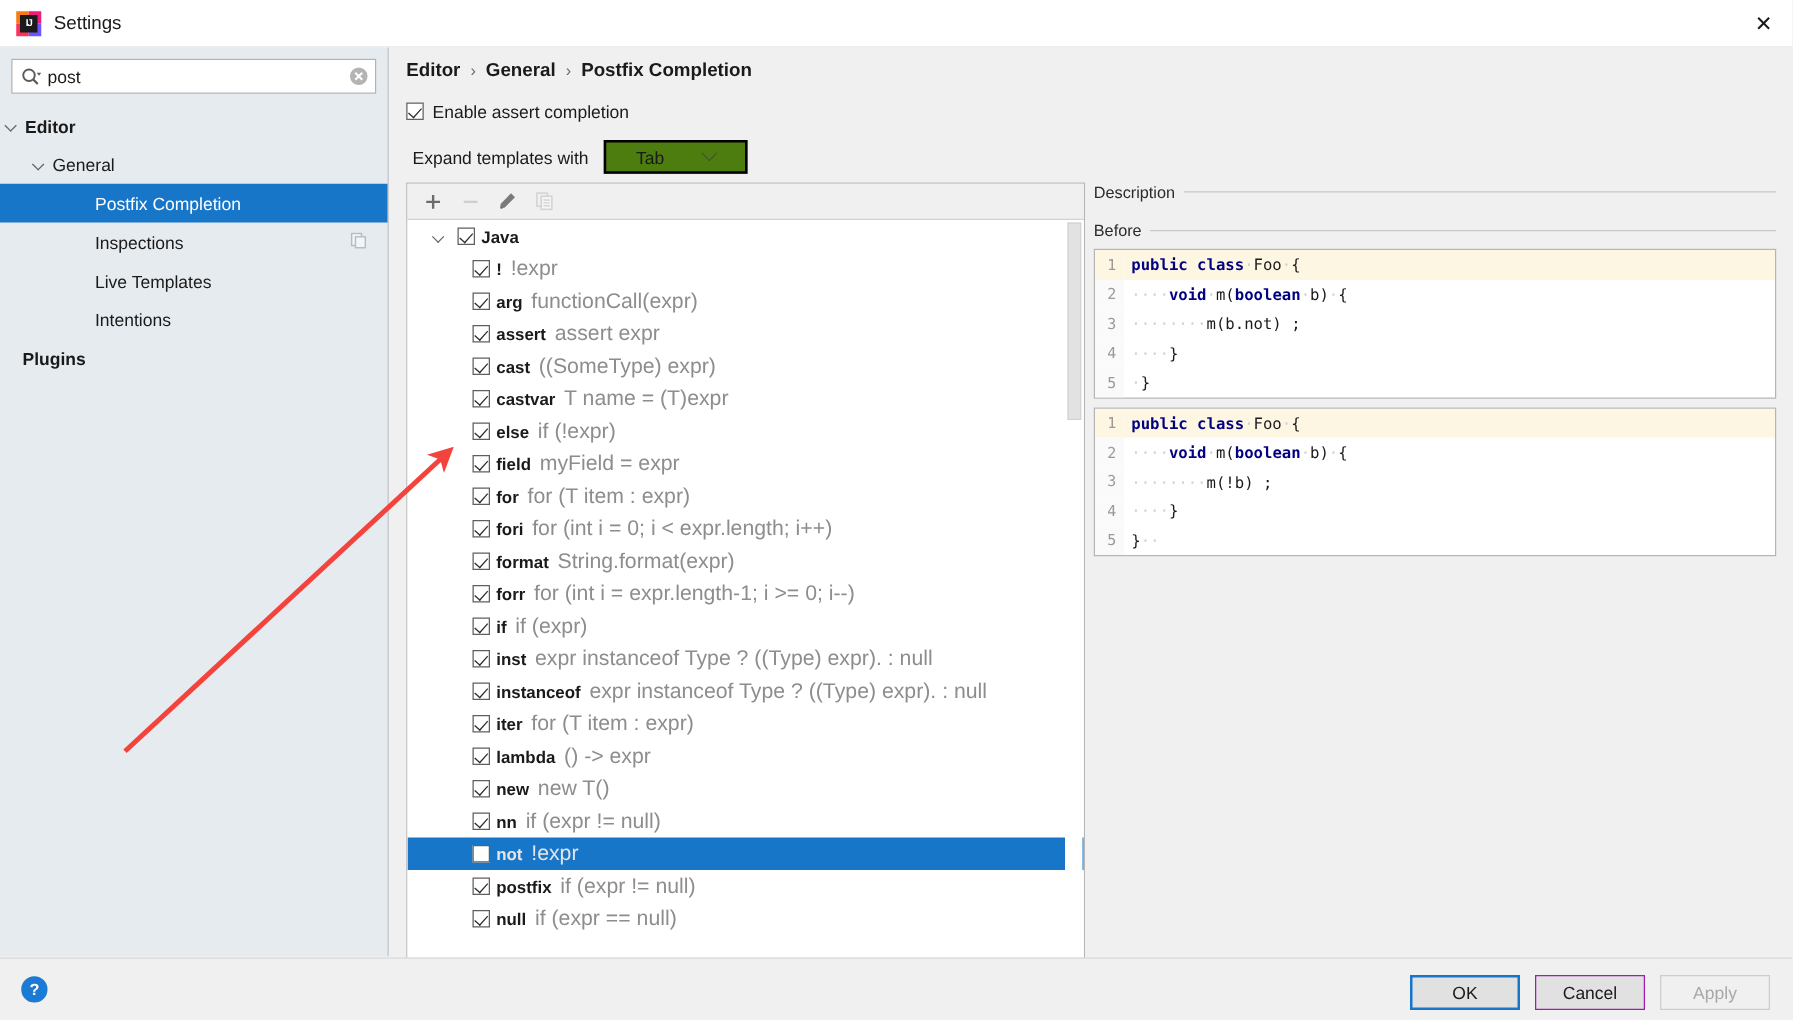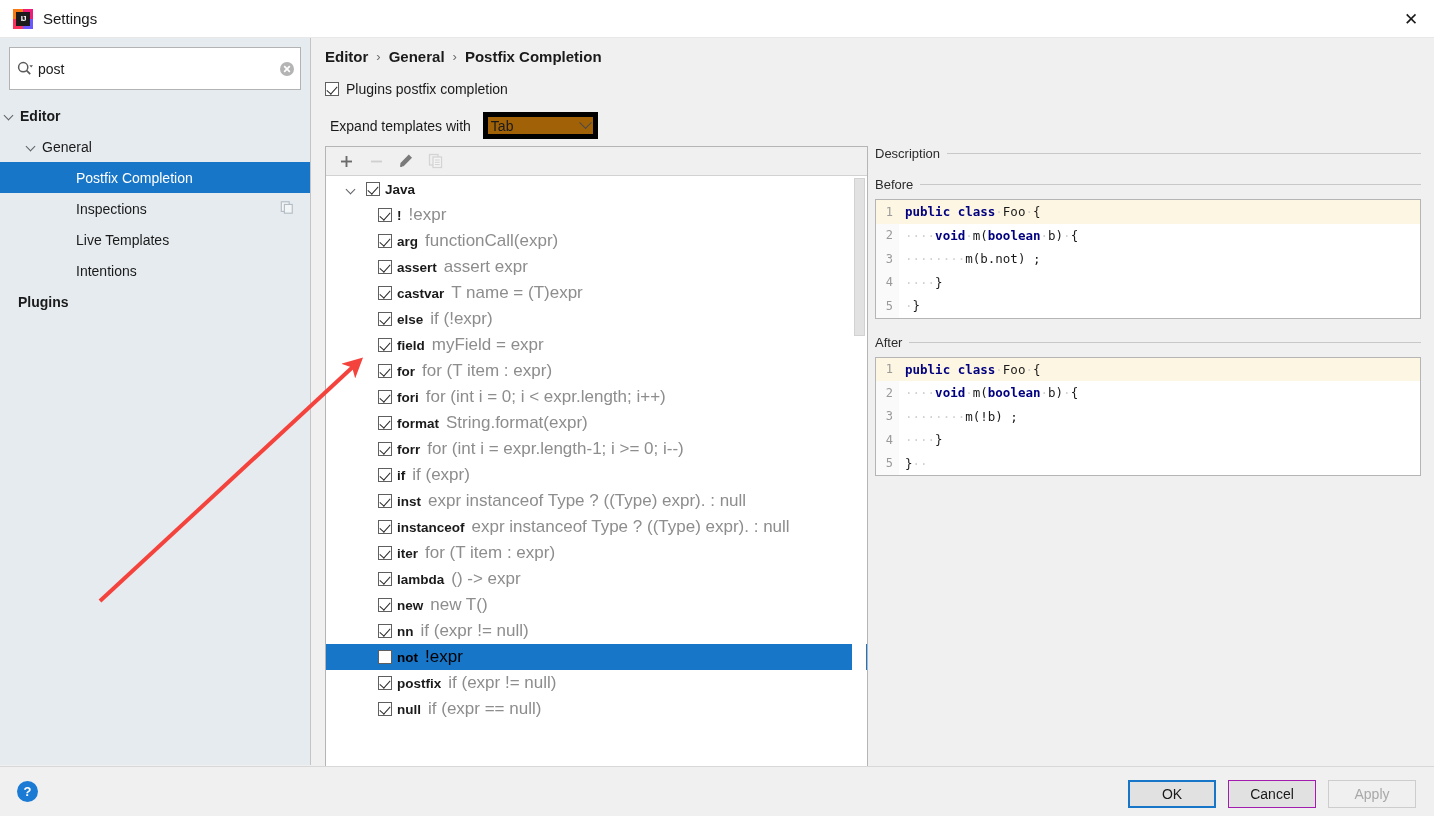--- a/index.html
+++ b/index.html
@@ -37,21 +37,21 @@
     cursor:pointer; font-size:17px; color:#1a1a1a;
   }
 
   
   .sidebar{
     position:absolute; left:0; top:38px; width:311px; height:727px;
     background:#e6ebef; border-right:1px solid #c4c4c4;
   }
   .search-wrap{ padding:9px 9px 0 9px; }
   .search-box{
-    position:relative; height:43px; background:#fff; border:1px solid #b3b3b3;
+    position:relative; height:28px; background:#fff; border:1px solid #b3b3b3;
     display:flex; align-items:center;
   }
   .search-ico{ width:26px; display:flex; align-items:center; justify-content:center;
       color:#5a5a5a; flex:none; margin-left:2px; }
   .search-input{
     border:0; outline:0; background:transparent; flex:1;
     font-family:"Liberation Sans", sans-serif; font-size:14px; color:#1a1a1a;
     padding:0; height:24px;
   }
   .search-clear{ width:26px; display:flex; align-items:center; justify-content:center;
@@ -96,22 +96,22 @@
     content:""; position:absolute; left:3px; top:1px; width:5px; height:9px;
     border-right:1.8px solid #2b2b2b; border-bottom:1.8px solid #2b2b2b;
     transform:rotate(42deg);
   }
   .chk.blue.on::after{ border-color:#fff; }
   .chk.blue{ background:#fff; }
 
   .cbline .lbl{ font-size:14px; }
 
   .combo{
-    width:115px; height:27px; background:#a16207; border:5px solid #000000;
-    display:flex; align-items:center; padding:0 3px; cursor:pointer; position:relative;
+    width:115px; height:27px; background:#4d7c0f; border:2px solid #000000;
+    display:flex; align-items:center; padding:0 24px; cursor:pointer; position:relative;
   }
   .combo .val{ font-size:14px; flex:1; }
   .combo .arr{ width:9px; height:9px; border-right:1.7px solid #4a4a4a; border-bottom:1.7px solid #4a4a4a;
      transform:rotate(45deg) translate(-2px,-2px); }
 
   
   .listpanel{
     position:absolute; left:13px; top:108px; width:543px; height:650px;
     background:#fff; border:1px solid #b5b5b5;
   }
@@ -124,21 +124,21 @@
   .list-scroll{
     position:absolute; left:0; top:29px; right:0; bottom:0; overflow:hidden; background:#fff;
   }
   .lrow{
     height:26px; display:flex; align-items:center; white-space:nowrap;
     font-size:13.5px; cursor:pointer;
   }
   .lrow.group{ padding-left:15px; }
   .lrow.item{ padding-left:52px; }
   .lrow.sel{ background:#1876c9; }
-  .lrow.sel .key,.lrow.sel .ex{ color:#000000; }
+  .lrow.sel .key,.lrow.sel .ex{ color:#e5e5e5; }
   .key{ font-weight:bold; color:#1a1a1a; margin-left:5px; }
   .ex{ color:#8d8d8d; margin-left:7px; font-size:17px; }
   .scrollbar{
     position:absolute; right:1px; top:30px; width:14px; bottom:1px; background:#fff;
   }
   .scrollthumb{
     position:absolute; left:2px; top:1px; width:11px; height:158px;
     background:#e2e2e2; border:1px solid #d2d2d2;
   }
 
@@ -265,21 +265,21 @@
   <div class="breadcrumb" id="breadcrumb">
       <span>Editor</span>
       <span class="bc-sep">›</span>
       <span>General</span>
       <span class="bc-sep">›</span>
       <span>Postfix Completion</span>
     </div>
 
   <div class="cbline">
     <span class="chk on"></span>
-    <span class="lbl">Plugins postfix completion</span>
+    <span class="lbl">Enable assert completion</span>
   </div>
 
   <div class="expline">
     <span class="lbl">Expand templates with</span>
     <span class="combo">
       <span class="val">Tab</span>
       <span class="arr"></span>
     </span>
   </div>
 
@@ -328,20 +328,25 @@
           <span class="key">arg</span>
           <span class="ex">functionCall(expr)</span>
         </div>
         <div class="lrow item">
           <span class="chk on "></span>
           <span class="key">assert</span>
           <span class="ex">assert expr</span>
         </div>
         <div class="lrow item">
           <span class="chk on "></span>
+          <span class="key">cast</span>
+          <span class="ex">((SomeType) expr)</span>
+        </div>
+        <div class="lrow item">
+          <span class="chk on "></span>
           <span class="key">castvar</span>
           <span class="ex">T name = (T)expr</span>
         </div>
         <div class="lrow item">
           <span class="chk on "></span>
           <span class="key">else</span>
           <span class="ex">if (!expr)</span>
         </div>
         <div class="lrow item">
           <span class="chk on "></span>
@@ -450,24 +455,20 @@
         <div class="cline">
           <div class="gut">4</div>
           <div class="ccode"><span class="ws">····</span><span>}</span></div>
         </div>
         <div class="cline">
           <div class="gut">5</div>
           <div class="ccode"><span class="ws">·</span><span>}</span></div>
         </div>
       </div>
 
-    <div class="grp-title" style="margin-top:16px;">
-      <span>After</span>
-      <span class="line"></span>
-    </div>
     <div class="code-box" id="after-code">
         <div class="cline hl">
           <div class="gut">1</div>
           <div class="ccode"><span class="kw">public class</span><span class="ws">·</span><span>Foo</span><span class="ws">·</span><span>{</span></div>
         </div>
         <div class="cline">
           <div class="gut">2</div>
           <div class="ccode"><span class="ws">····</span><span class="kw">void</span><span class="ws">·</span><span>m(</span><span class="kw">boolean</span><span class="ws">·</span><span>b)</span><span class="ws">·</span><span>{</span></div>
         </div>
         <div class="cline">

